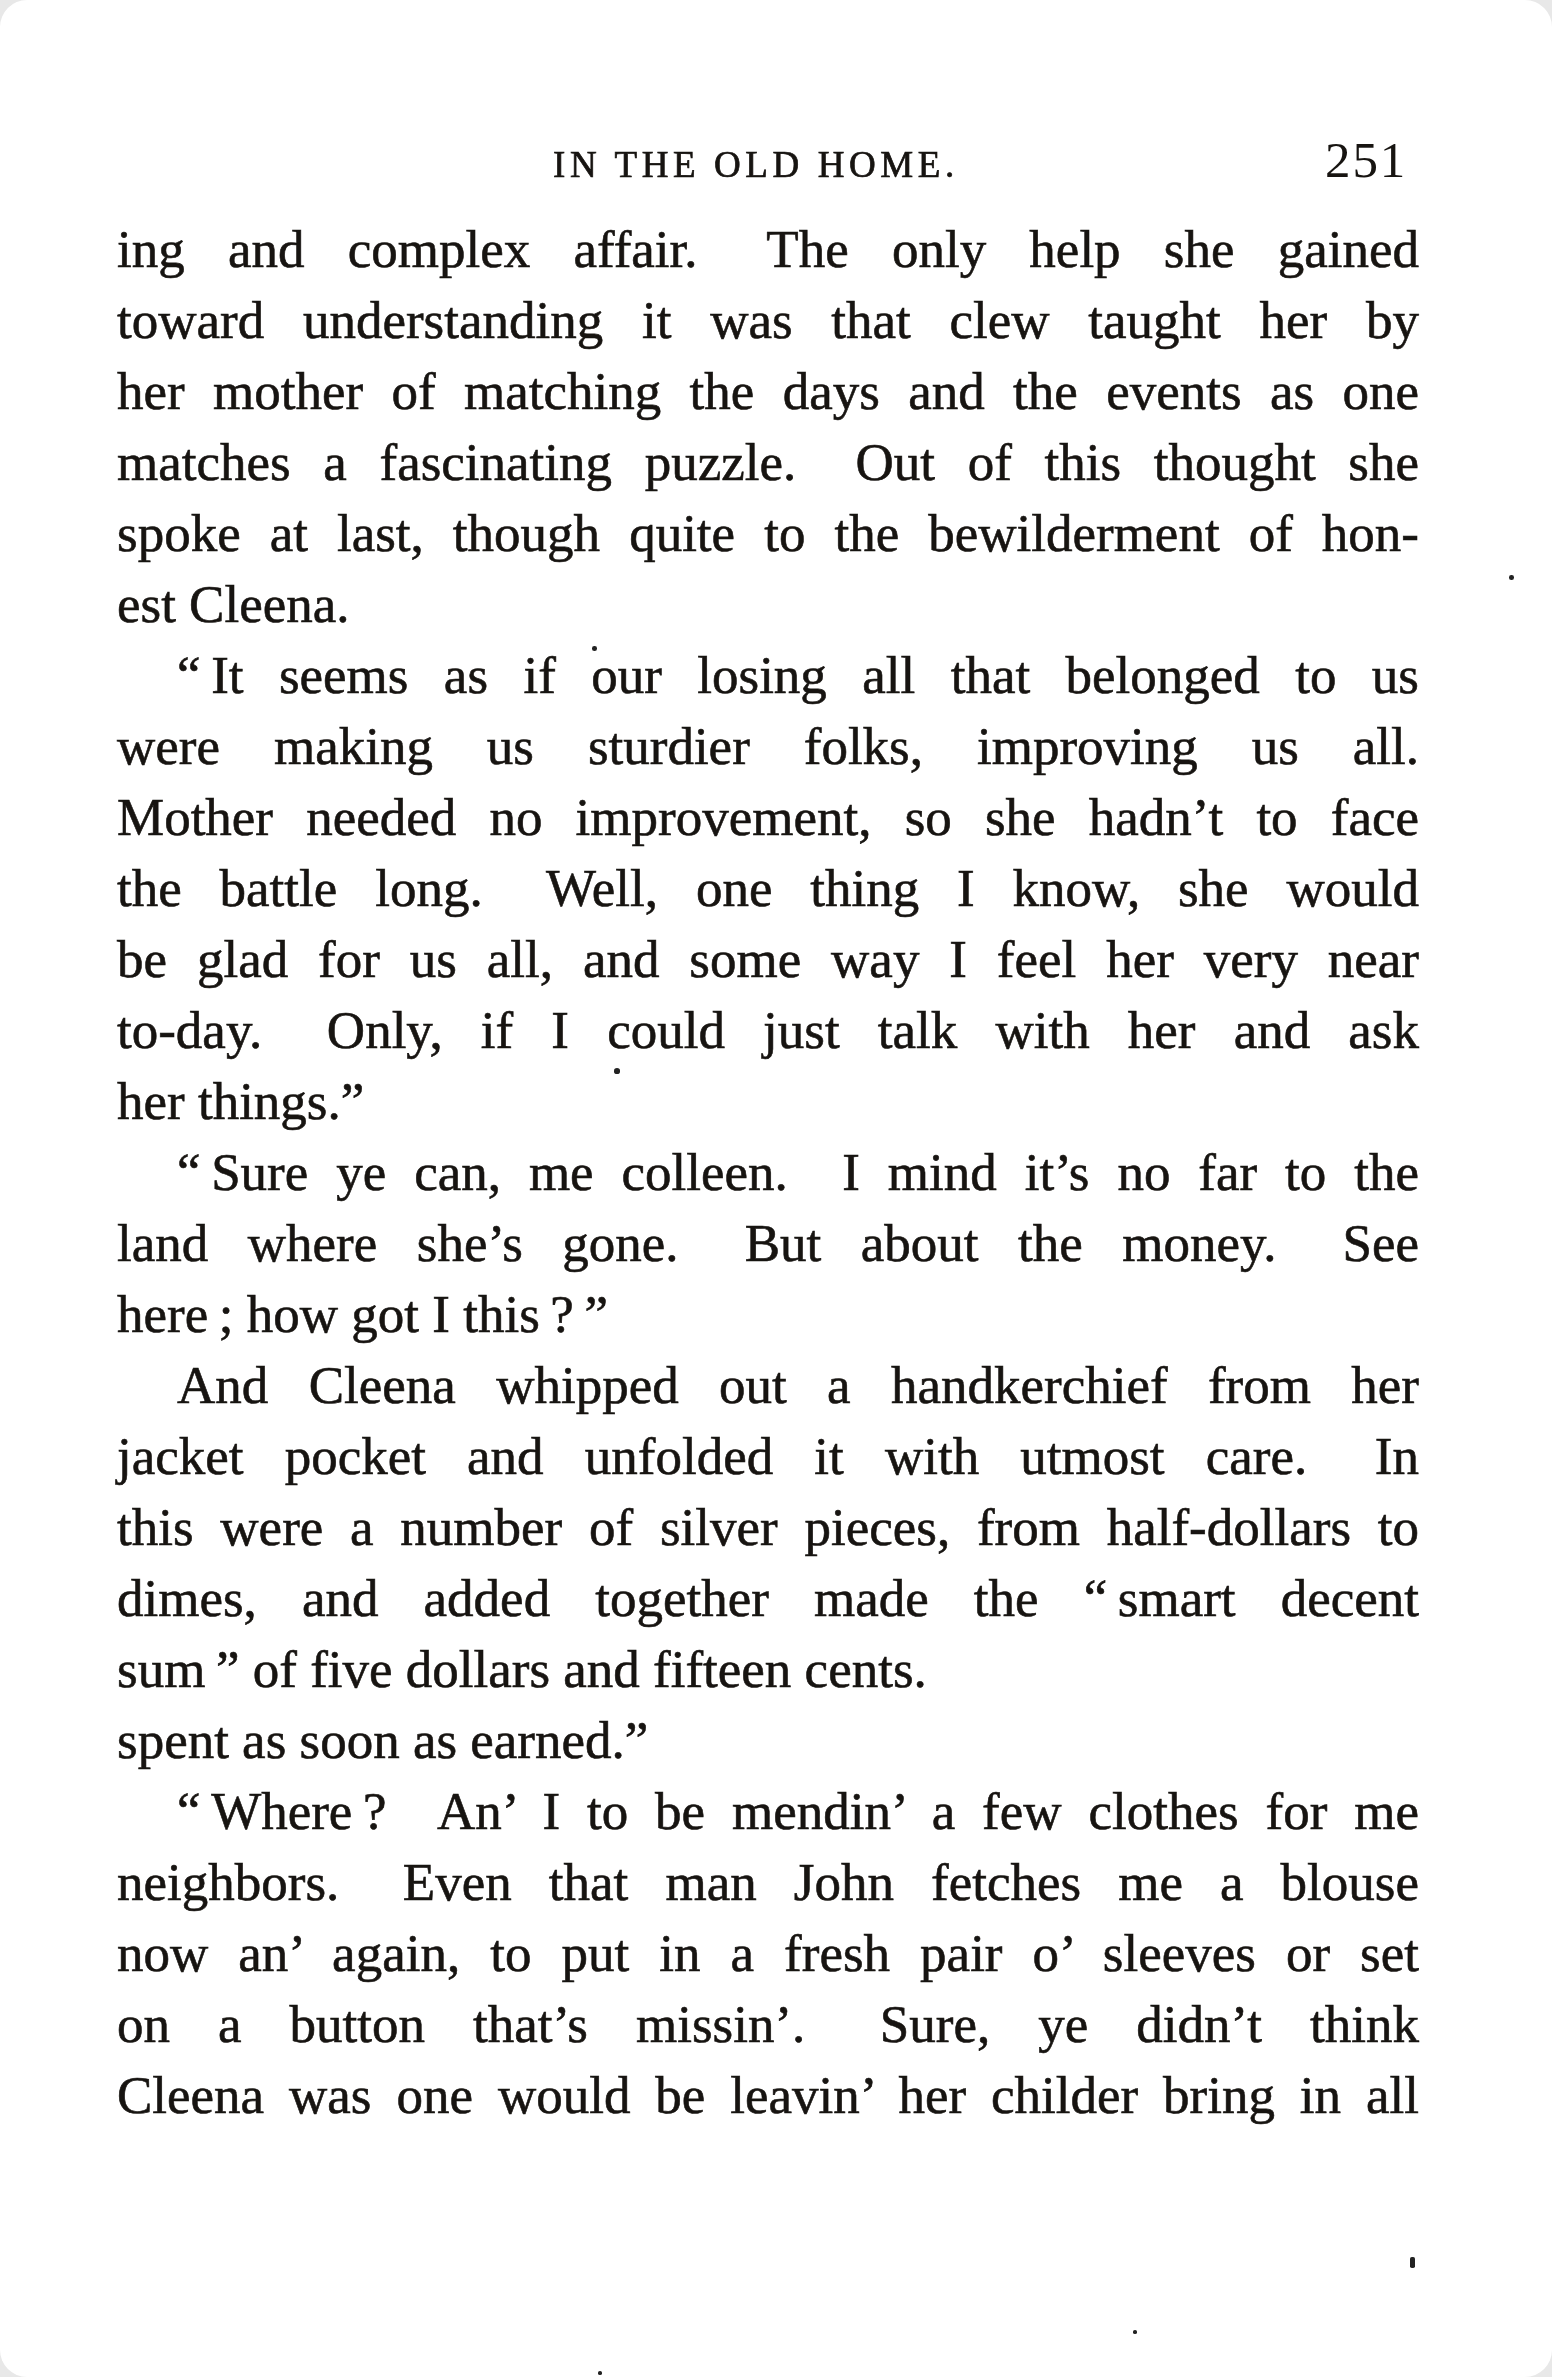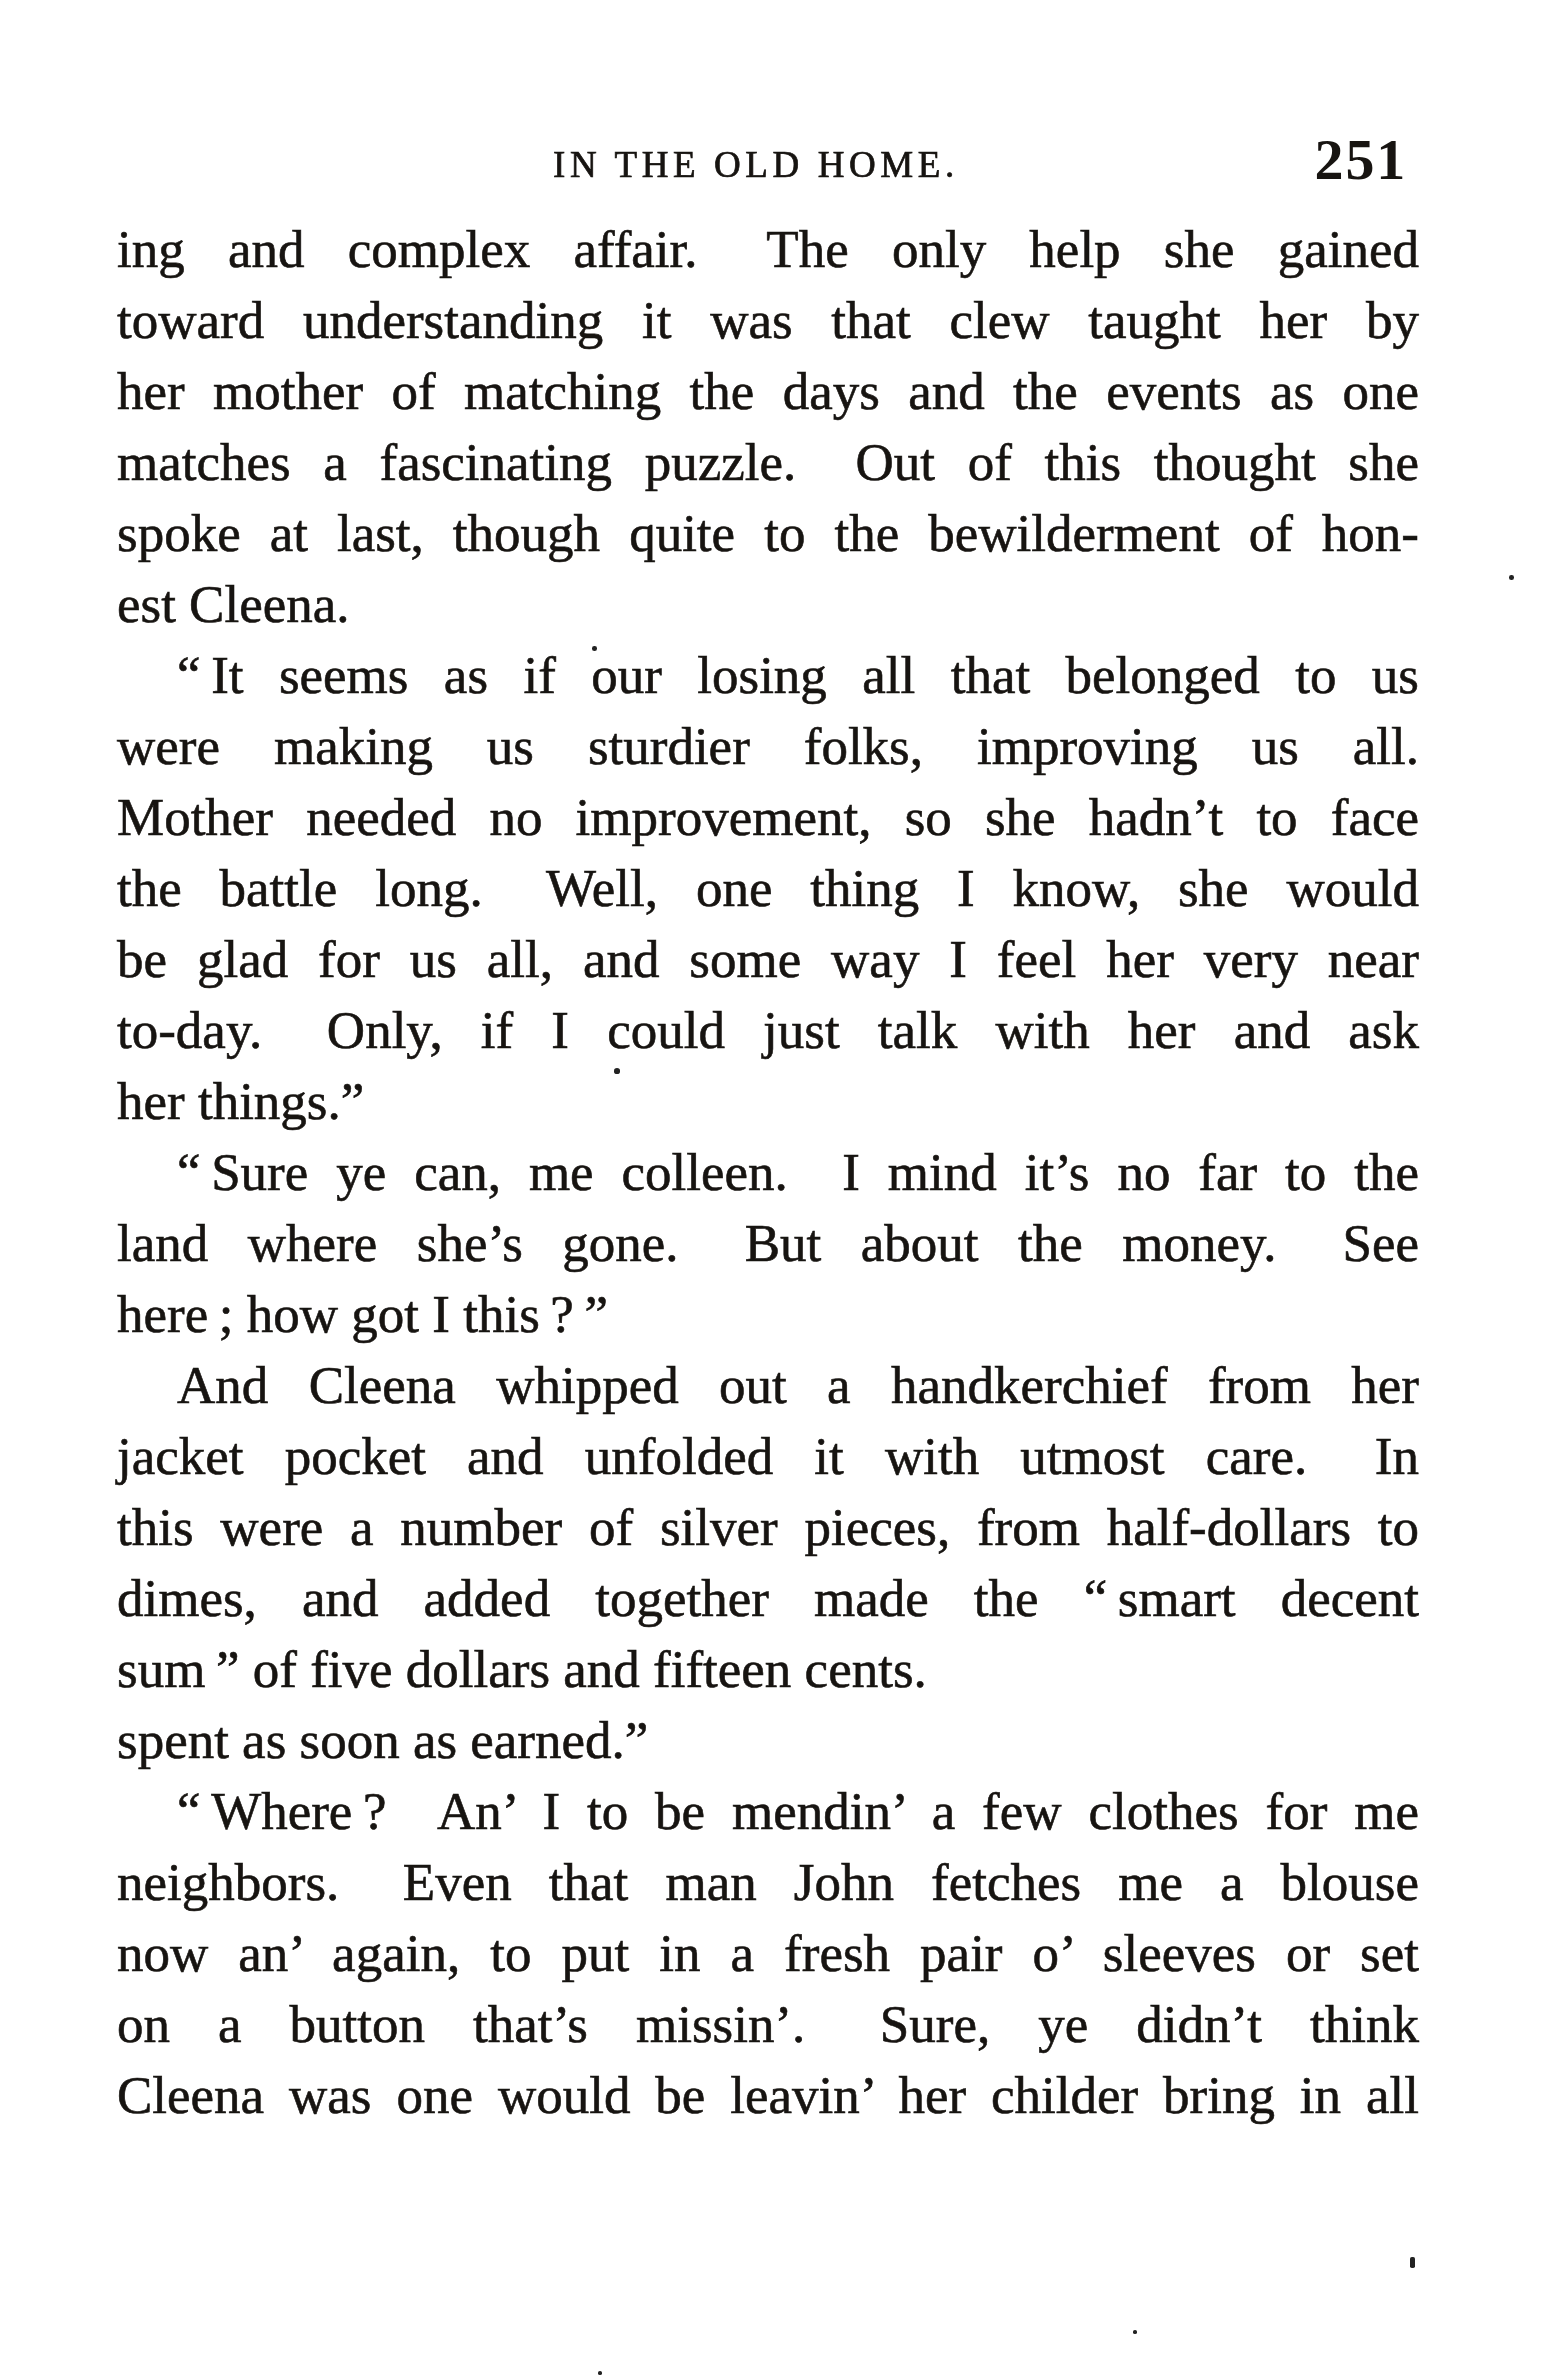--- a/index.html
+++ b/index.html
@@ -8,20 +8,21 @@
     background: #e8e8e8;
   }
   .page {
     position: relative;
     width: 1552px;
     height: 2377px;
     background: #ffffff;
     overflow: hidden;
     font-family: "Liberation Serif", "DejaVu Serif", serif;
     color: #171411;
+    border-radius: 27px;
   }
   
   .header {
     position: absolute;
     left: 105px;
     width: 1302px;
     top: 137px;
     height: 58px;
   }
   .header-title {
@@ -33,23 +34,23 @@
     font-size: 37px;
     line-height: 51px;
     letter-spacing: 4.6px;
     -webkit-text-stroke: 0.7px #171411;
     white-space: nowrap;
   }
   .page-number {
     position: absolute;
     right: 0;
     top: -6.4px;
-    font-size: 58px;
+    font-size: 51px;
     line-height: 58px;
-    font-weight: 700;
+    font-weight: 400;
     letter-spacing: 1.8px;
   }
   
   .text-block {
     position: absolute;
     left: 105px;
     width: 1302px;
     top: 214px;
     font-size: 53px;
     line-height: 71px;

